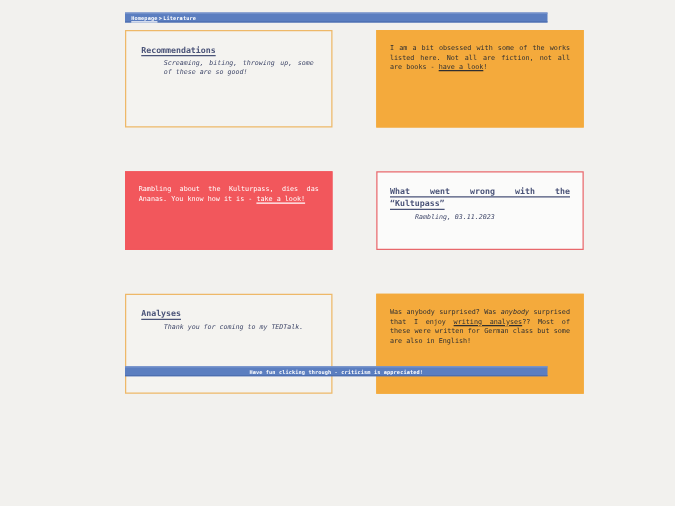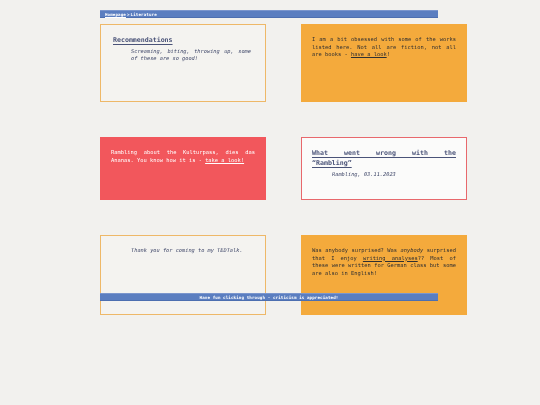--- a/index.html
+++ b/index.html
@@ -223,26 +223,27 @@
 
       <div class="card red card-mid">
         <div class="body-white">
           <span>Rambling about the Kulturpass, dies das Ananas. You know how it is - </span><a class="inline-link">take a look!</a><span></span>
         </div>
       </div>
 
       <div class="card whitered card-mid">
         <div class="card-heading justified">
           <span class="line-just">What went wrong with the</span>
-          <span>“Rambling”</span>
+          <span>“Kultupass”</span>
         </div>
         <div class="body-meta">Rambling, 03.11.2023</div>
       </div>
 
       <div class="card tan card-low">
+        <div class="card-heading">Analyses</div>
         <div class="card-body body-indent">Thank you for coming to my TEDTalk.</div>
       </div>
 
       <div class="card orange card-low">
         <div class="body-dark">
           <span>Was anybody surprised? Was </span><span class="em-italic">anybody</span><span> surprised that I enjoy </span><a class="inline-link">writing analyses</a><span>?? Most of these were written for German class but some are also in English!</span>
         </div>
       </div>
 
     </div>

